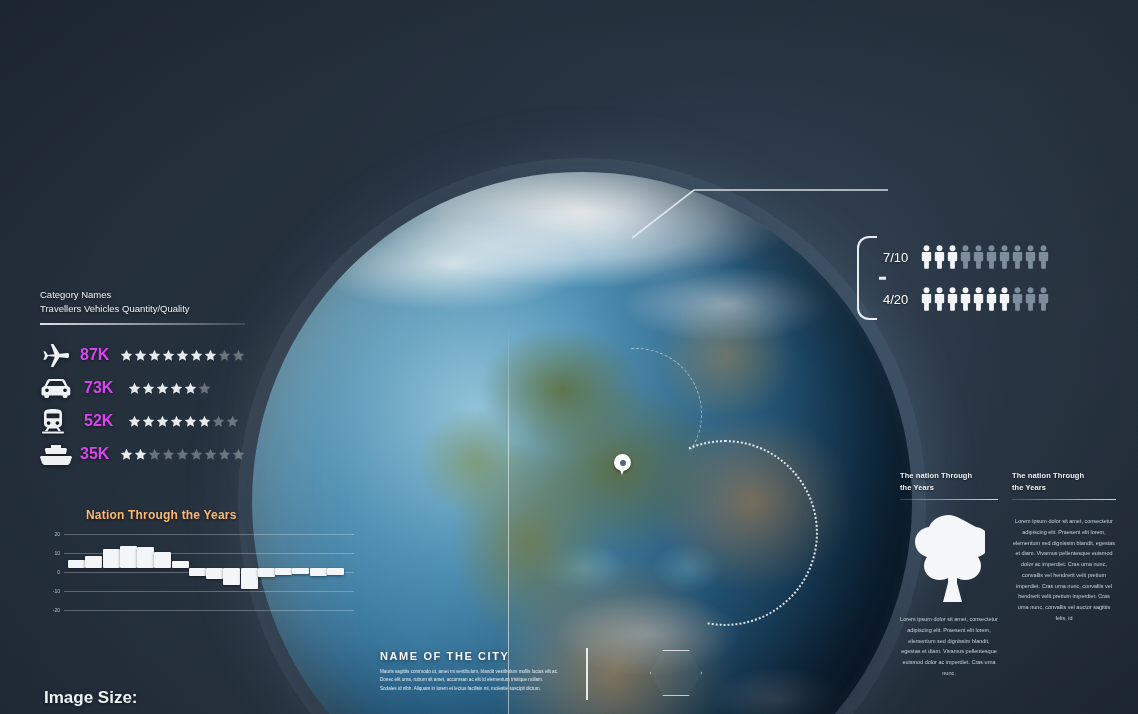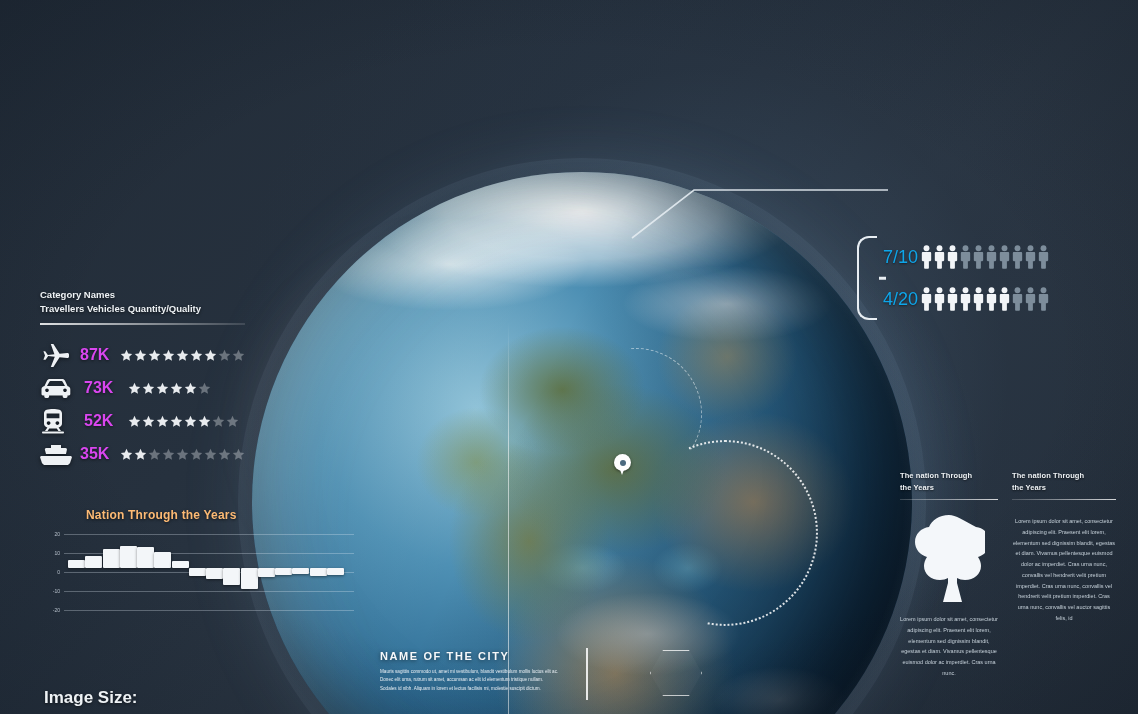--- a/index.html
+++ b/index.html
@@ -147,21 +147,21 @@
   }
   .version {
     font-size:40px; font-weight:bold; color:#f4f6f8; letter-spacing:0px;
     text-shadow:0 2px 5px rgba(0,0,0,.5);
   }
   .version .num { color:#e2656a; }
 
   
   .cat-panel { position:absolute; left:40px; top:288px; width:205px; z-index:20; }
   .cat-head {
-    font-size:9.5px; font-weight:bold; line-height:1.45;
+    font-size:9.5px; font-weight:normal; line-height:1.45;
     color:#eef2f5; text-shadow:0 1px 3px rgba(0,0,0,.6);
   }
   .rule {
     height:2px; margin-top:7px;
     background:linear-gradient(to right, rgba(255,255,255,.85), rgba(255,255,255,.12));
   }
   .cat-rows { margin-top:14px; }
   .cat-row { display:flex; align-items:center; height:33px; }
   .cat-icon { width:44px; color:#eef1f4; display:flex; align-items:center; }
   .cat-icon svg { filter:drop-shadow(0 1px 2px rgba(0,0,0,.55)); }
@@ -234,21 +234,21 @@
     position:relative;
   }
   .brace:after {
     content:""; position:absolute; right:-2px; top:50%;
     width:7px; height:2.5px; background:#e8eef3;
     transform:translate(100%,-50%);
   }
   .people-rows { margin-left:6px; }
   .people-row { display:flex; align-items:center; height:42px; }
   .ratio {
-    width:38px; font-size:18px; color:#0ea5e9; font-weight:normal;
+    width:38px; font-size:13px; color:#ffffff; font-weight:normal;
     text-shadow:0 1px 2px rgba(0,0,0,.5);
   }
   .people-icons { display:flex; gap:2px; }
   .person { width:11px; height:24px; display:block; }
   .person.on  { fill:#f2f5f8; }
   .person.off { fill:#7d8d9b; }
 
   
   .nation-a { position:absolute; left:900px; top:470px; width:98px; z-index:20; }
   .nation-b { position:absolute; left:1012px; top:470px; width:104px; z-index:20; }

